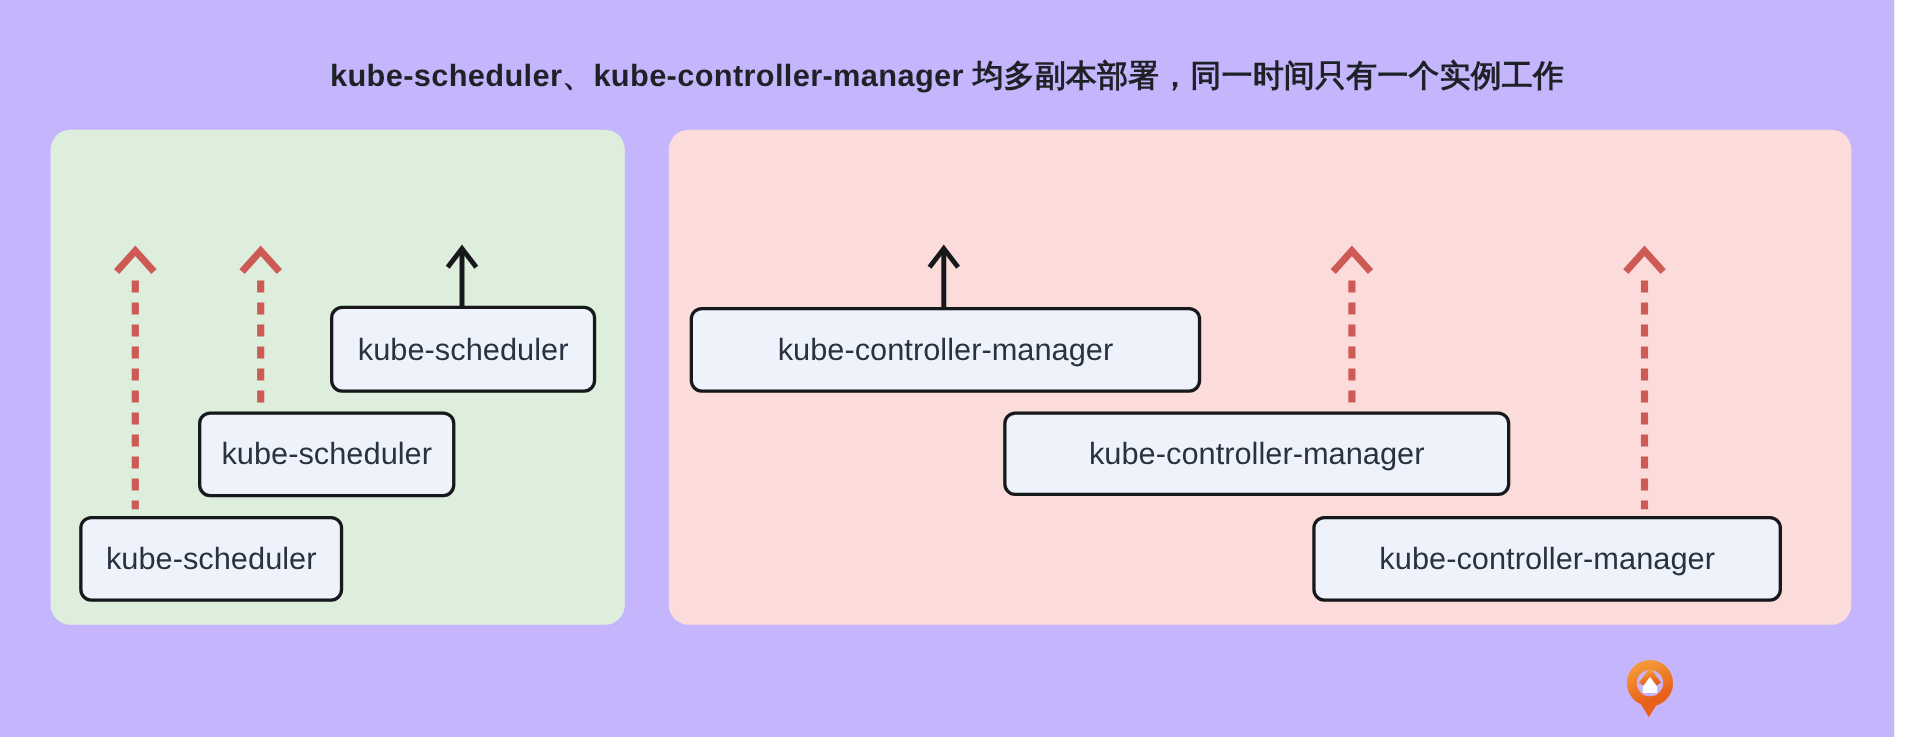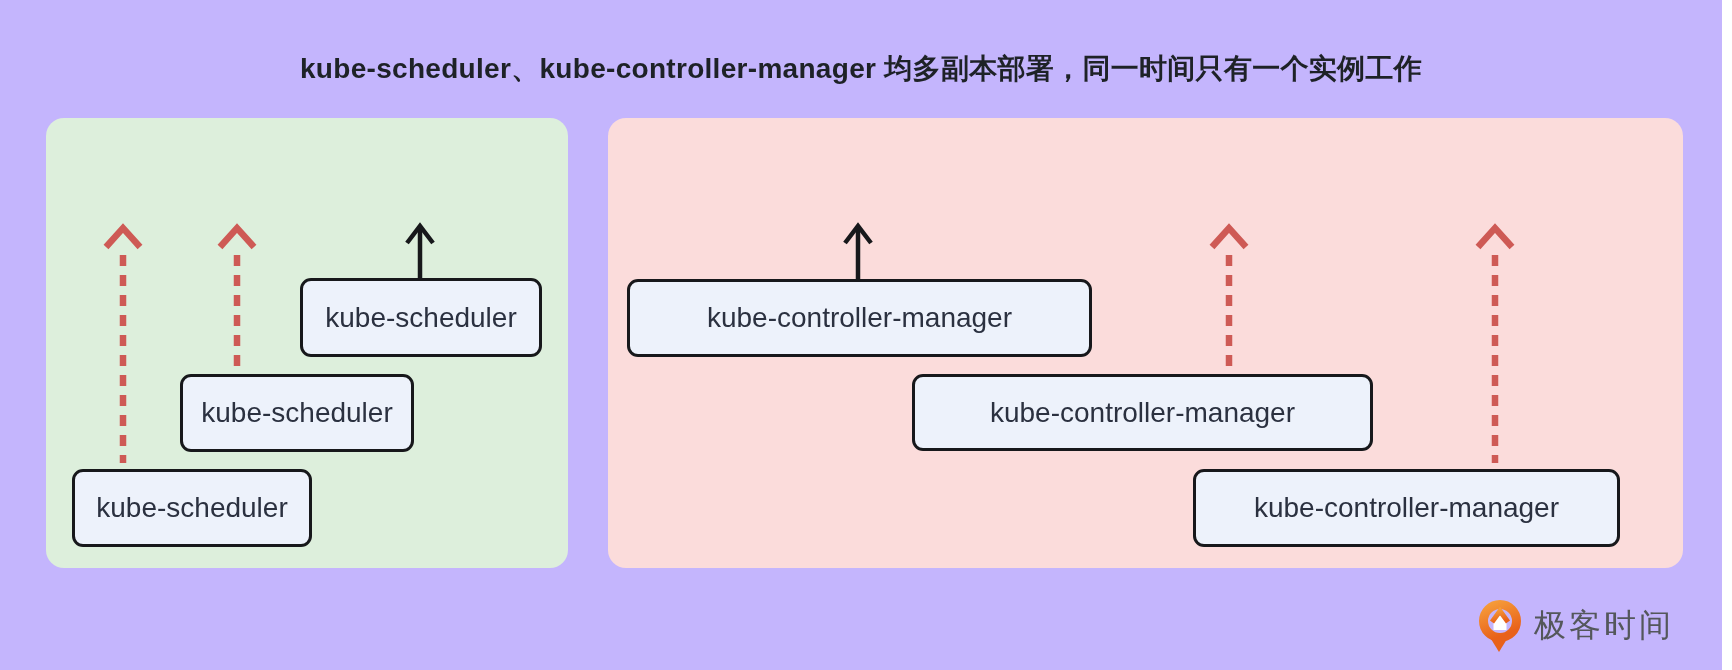--- a/index.html
+++ b/index.html
@@ -111,16 +111,15 @@
           <stop offset="0" stop-color="#f69d3a"></stop>
           <stop offset="1" stop-color="#e8611a"></stop>
         </linearGradient>
       </defs>
       <circle cx="23" cy="24" r="16.5" fill="none" stroke="url(#og)" stroke-width="9"></circle>
       <path d="M14,42 L22,55 L30,42 Z" fill="#e8611a"></path>
       <line x1="23" y1="33" x2="23" y2="19" stroke="#ffffff" stroke-width="13"></line>
       <line x1="23" y1="33" x2="23" y2="20" stroke="url(#og)" stroke-width="5"></line>
       <polyline points="15,25 23,14 31,25" fill="none" stroke="url(#og)" stroke-width="5"></polyline>
     </svg>
-    <span class="logo-text">极客时间</span>
   </div>
 
 </div>
 
 </body></html>

